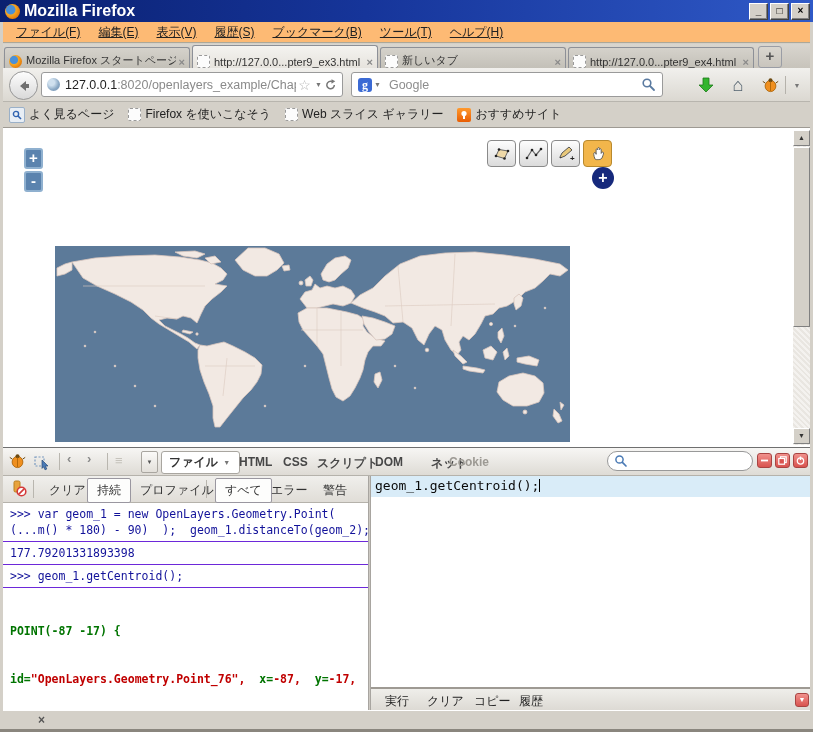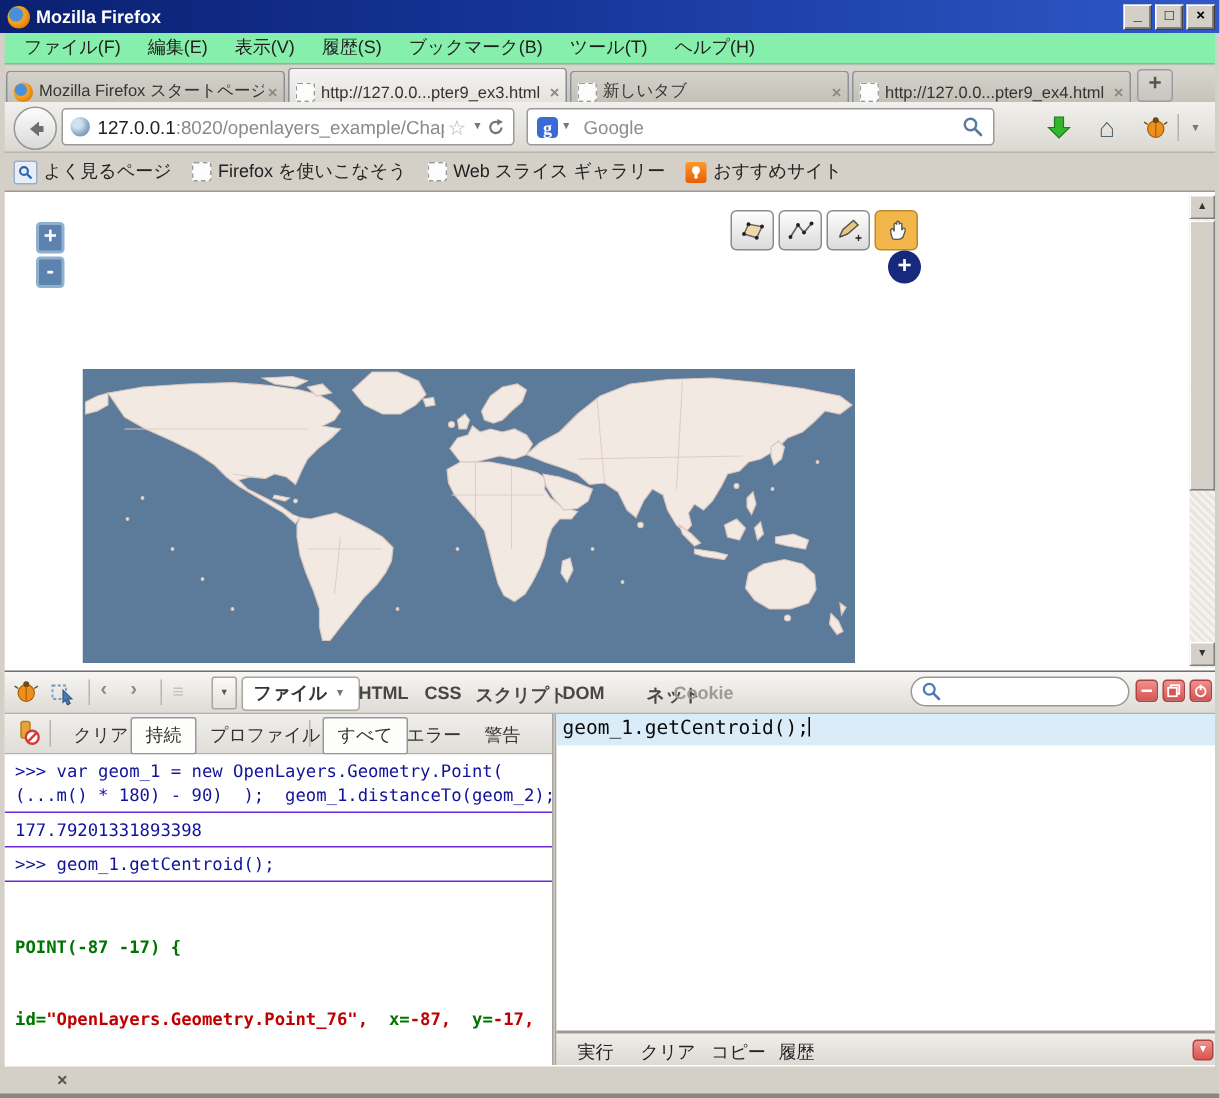--- a/index.html
+++ b/index.html
@@ -11,30 +11,30 @@
   }
   
   .titlebar{
     position:absolute; left:0; top:0; width:813px; height:22px;
     background:linear-gradient(to right,#0a2070,#16359a 45%,#2f59c7);
     display:flex; align-items:center; padding:0 3px; box-sizing:border-box;
   }
   .ff-logo{width:15px;height:15px;border-radius:50%;
     background:radial-gradient(circle at 38% 38%, #4a90d9 0 32%, #f5a623 40%, #e06c00 85%);
     margin:0 4px 0 2px; flex:0 0 auto;}
-  .titlebar .title{color:#fff;font-weight:bold;font-size:12px;flex:1 1 auto;}
+  .titlebar .title{color:#fff;font-weight:bold;font-size:16px;flex:1 1 auto;}
   .winbtn{width:17px;height:15px;margin-left:2px;background:#d4d0c8;
     border:1px solid #404040;border-top-color:#fff;border-left-color:#fff;
     box-shadow:inset -1px -1px 0 #808080;
     font-size:10px;line-height:13px;text-align:center;font-weight:bold;color:#000;}
   
   .menubar{
     position:absolute; left:3px; top:22px; width:807px; height:21px;
-    background:#86efac; border-bottom:1px solid #aca899;
-    display:flex; align-items:flex-end; padding-left:4px; box-sizing:border-box;
+    background:#fdba74; border-bottom:1px solid #aca899;
+    display:flex; align-items:flex-start; padding-left:4px; box-sizing:border-box;text-decoration:underline;
   }
   .menubar span{padding:2px 9px;}
   
   .tabbar{
     position:absolute; left:3px; top:44px; width:807px; height:24px;
     background:linear-gradient(#d9d6cf,#c7c3bb);
     display:flex; align-items:flex-end; padding-left:1px; box-sizing:border-box;
   }
   .tab{
     width:186px; height:21px; margin-right:2px;

